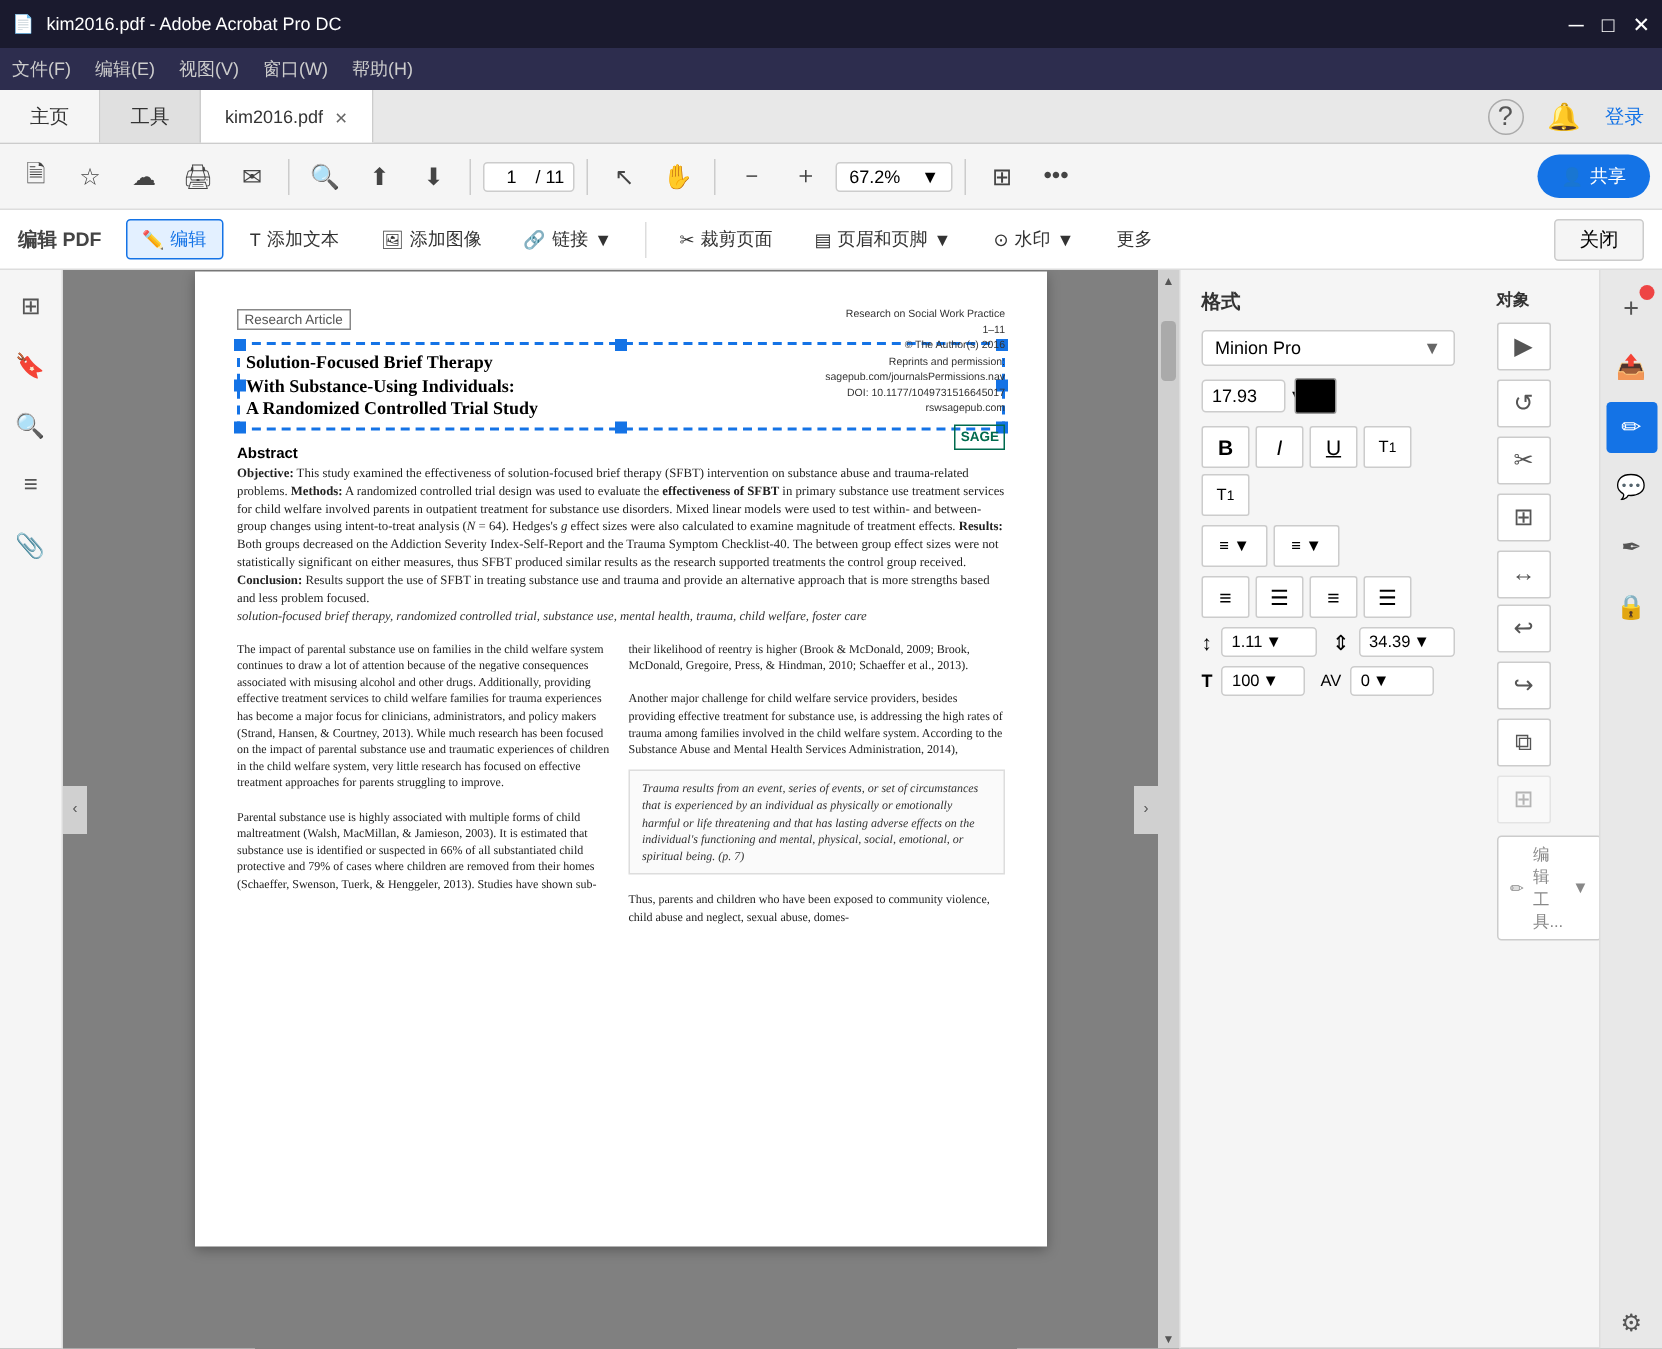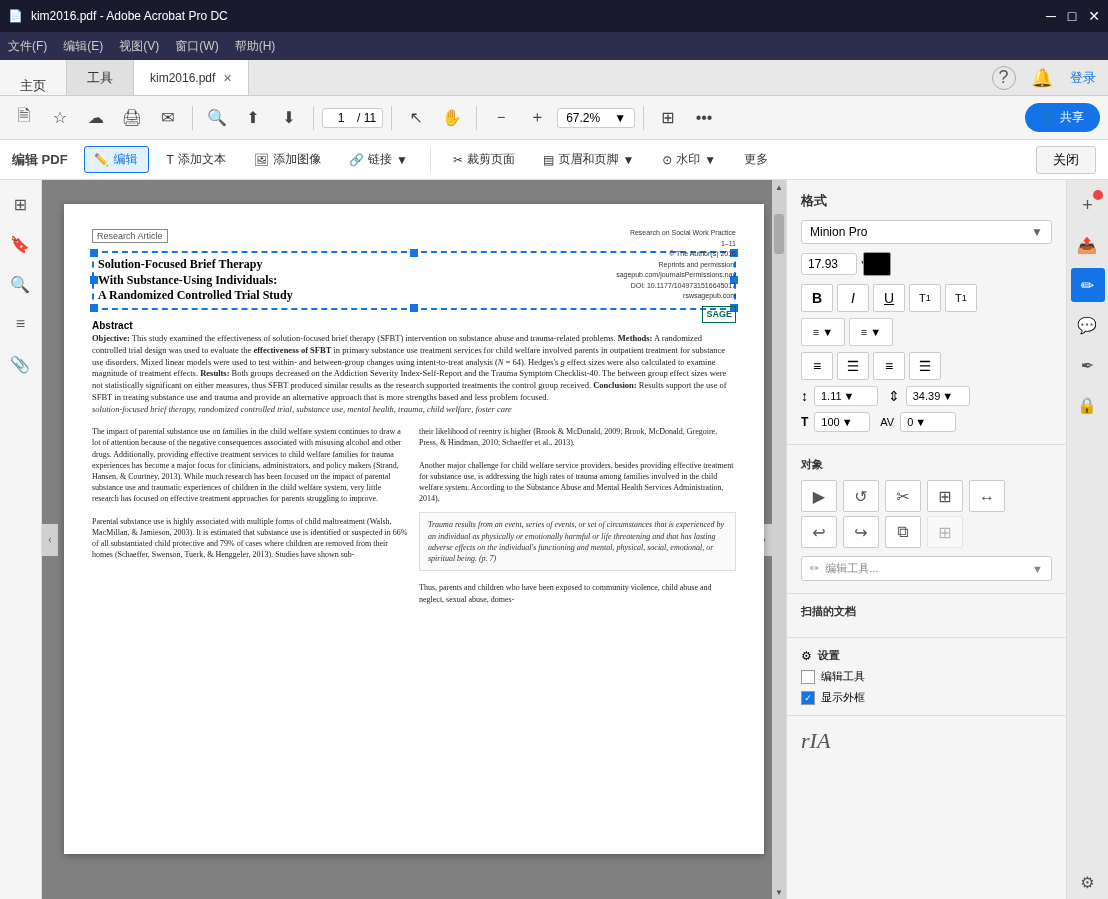--- a/index.html
+++ b/index.html
@@ -37,21 +37,21 @@
       background: #e8e8e8;
       height: 36px;
       display: flex;
       align-items: stretch;
       border-bottom: 1px solid #ccc;
     }
     .tab-home {
       background: #f5f5f5;
       padding: 0 20px;
       display: flex;
-      align-items: flex-end;
+      align-items: center;
       font-size: 13px;
       color: #333;
       cursor: pointer;
       border-right: 1px solid #ccc;
     }
     .tab-tools {
       background: #e0e0e0;
       padding: 0 20px;
       display: flex;
       align-items: center;
@@ -195,22 +195,22 @@
       position: absolute; right: 14px; top: 50%;
       transform: translateY(-50%);
       width: 16px; height: 32px;
       background: #d0d0d0; display: flex; align-items: center; justify-content: center;
       cursor: pointer; font-size: 10px; color: #555;
     }
 
     
     .pdf-page {
       background: #fff;
-      width: 700px;
-      margin-top: 24px;
+      width: 568px;
+      margin-top: 1px;
       box-shadow: 0 2px 8px rgba(0,0,0,0.3);
       padding: 24px 28px;
       position: relative;
       min-height: 650px;
     }
     .research-tag {
       font-size: 9px; color: #555;
       border: 1px solid #888;
       padding: 1px 4px; display: inline-block; margin-bottom: 8px;
     }
@@ -275,21 +275,21 @@
       font-size: 9px; font-weight: bold; color: #006b4e;
       border: 1px solid #006b4e; padding: 1px 3px; display: inline-block; margin-top: 4px;
     }
 
     
     .right-panel {
       width: 280px;
       background: #f5f5f5;
       border-left: 1px solid #ddd;
       display: flex;
-      flex-direction: column;
+      flex-direction: row;
     }
     .panel-section {
       padding: 12px 14px;
       border-bottom: 1px solid #ddd;
     }
     .panel-title {
       font-size: 13px; font-weight: bold; color: #333; margin-bottom: 10px;
     }
     .font-selector {
       display: flex; align-items: center; gap: 4px;

